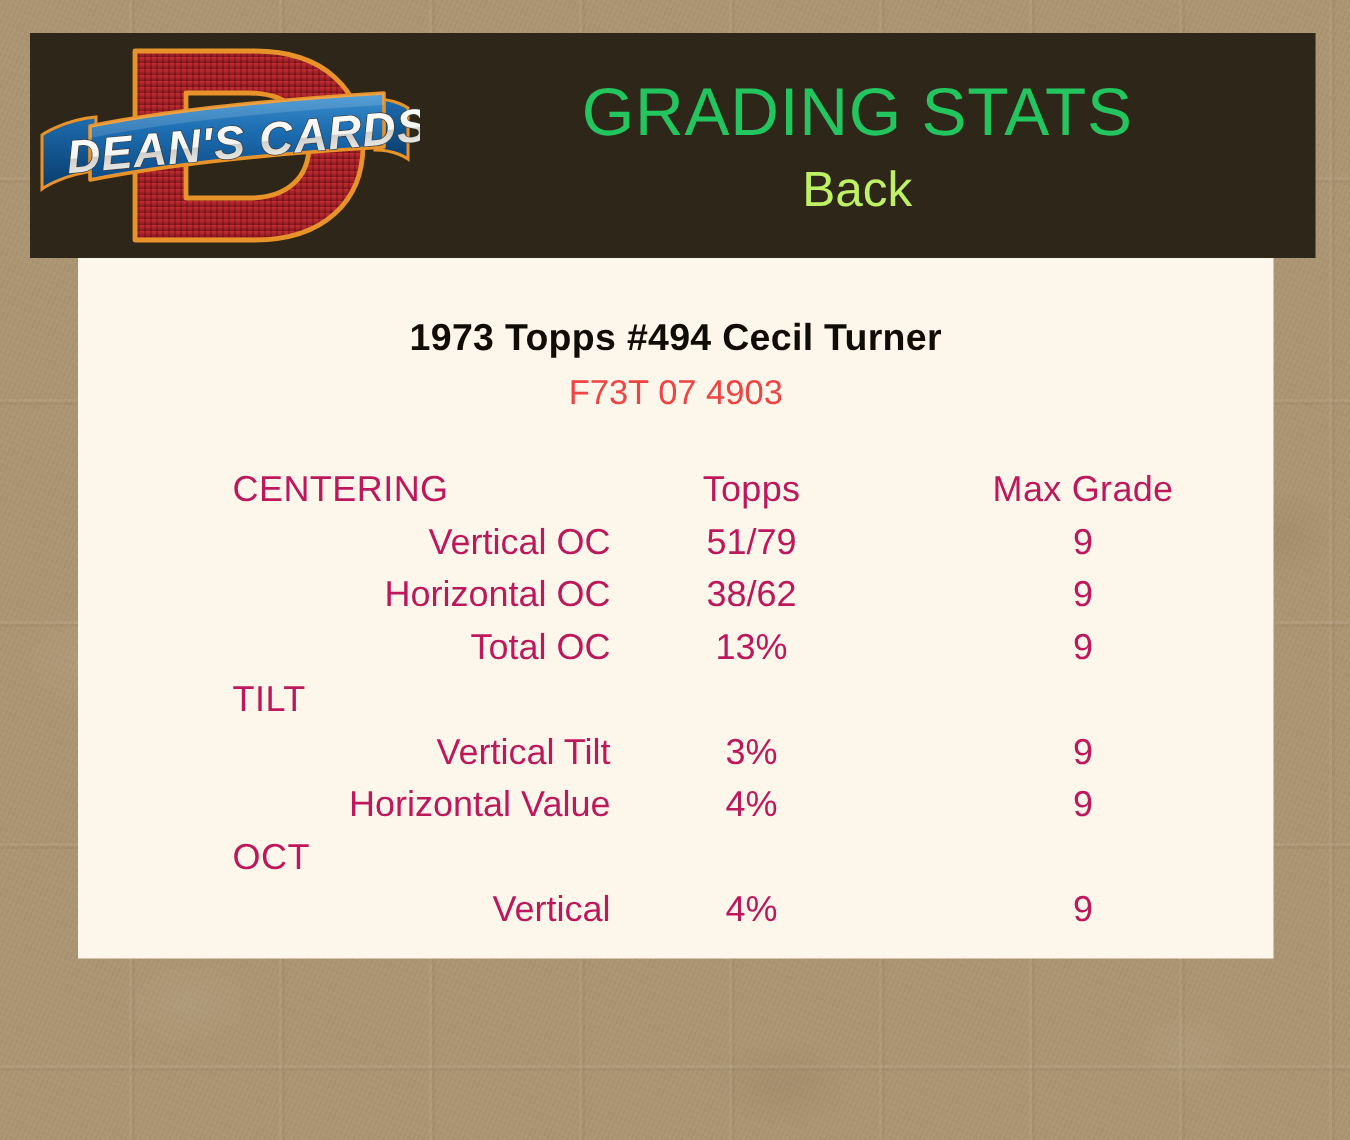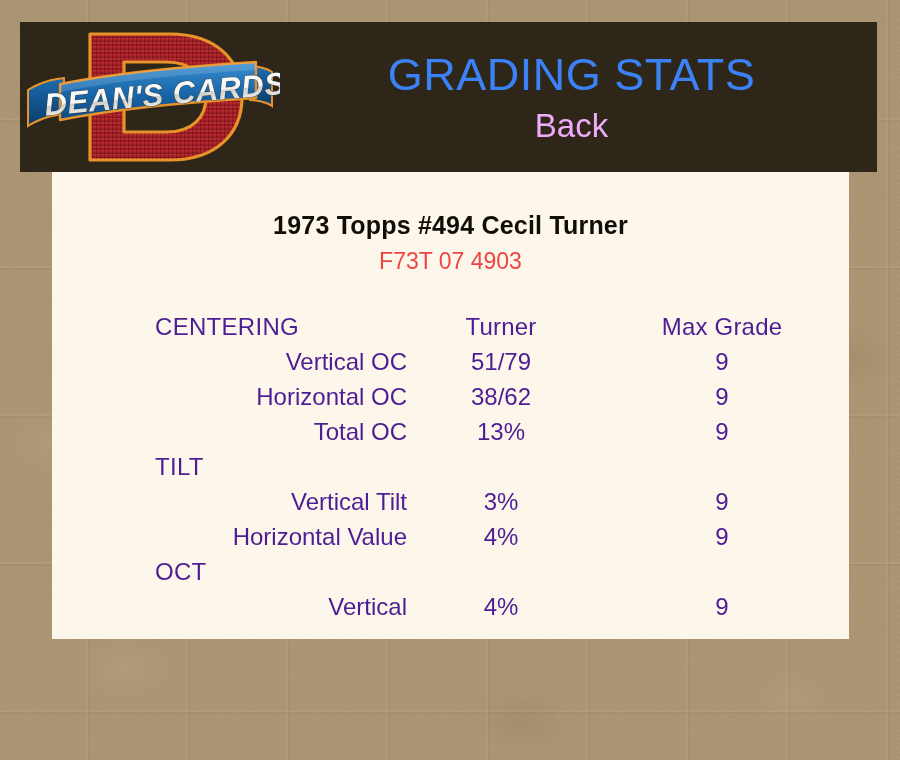--- a/index.html
+++ b/index.html
@@ -81,28 +81,28 @@
   #logo svg { display: block; }
 
   
   #header-titles {
     flex: 1 1 auto;
     text-align: center;
     padding-right: 14px;
     line-height: 1;
   }
   #header-title {
-    color: #3b82f6;
+    color: #22c55e;
     font-size: 45px;
     font-weight: 400;
     letter-spacing: 0.5px;
     white-space: nowrap;
   }
   #header-subtitle {
-    color: #f0abfc;
+    color: #bef264;
     font-size: 33px;
     font-weight: 400;
     margin-top: 12px;
   }
 
   
   #panel {
     position: absolute;
     left: 52px;
     top: 172px;
@@ -139,21 +139,21 @@
   #stats col.c-label { width: 355px; }
   #stats col.c-value { width: 188px; }
   #stats col.c-grade { width: 254px; }
 
   #stats td, #stats th {
     padding: 0;
     height: 35px;
     vertical-align: middle;
     font-weight: 400;
     font-size: 24px;
-    color: #4c1d95;
+    color: #be185d;
   }
 
   .sec-label {
     padding-left: 103px !important;
     font-size: 24px;
     font-weight: bold;
     text-align: left;
     letter-spacing: 0.3px;
   }
   .col-head {
@@ -244,21 +244,21 @@
     <table id="stats">
       <colgroup>
         <col class="c-label">
           <col class="c-value">
           <col class="c-grade">
       </colgroup>
       <tbody>
 
         <tr>
           <td class="sec-label">CENTERING</td>
-          <td class="col-head">Turner</td>
+          <td class="col-head">Topps</td>
           <td class="col-head">Max Grade</td>
         </tr>
 
         <tr>
           <td class="row-label">Vertical OC</td>
           <td class="row-value">51/79</td>
           <td class="row-grade">9</td>
         </tr>
         <tr>
           <td class="row-label">Horizontal OC</td>

